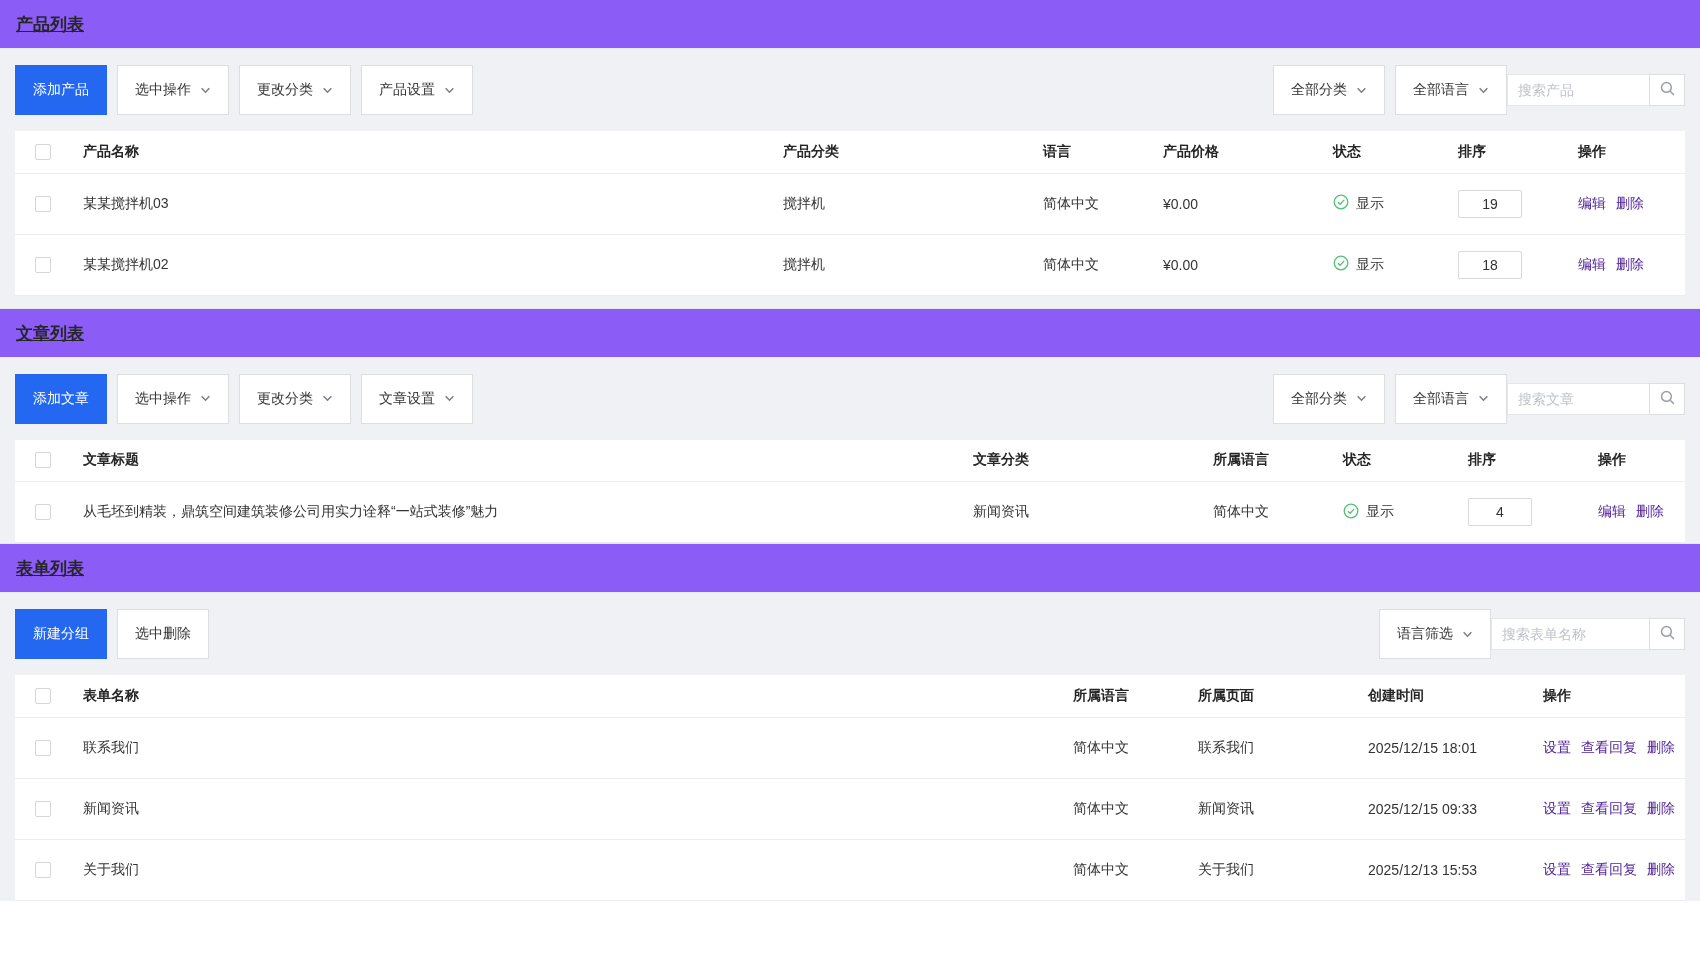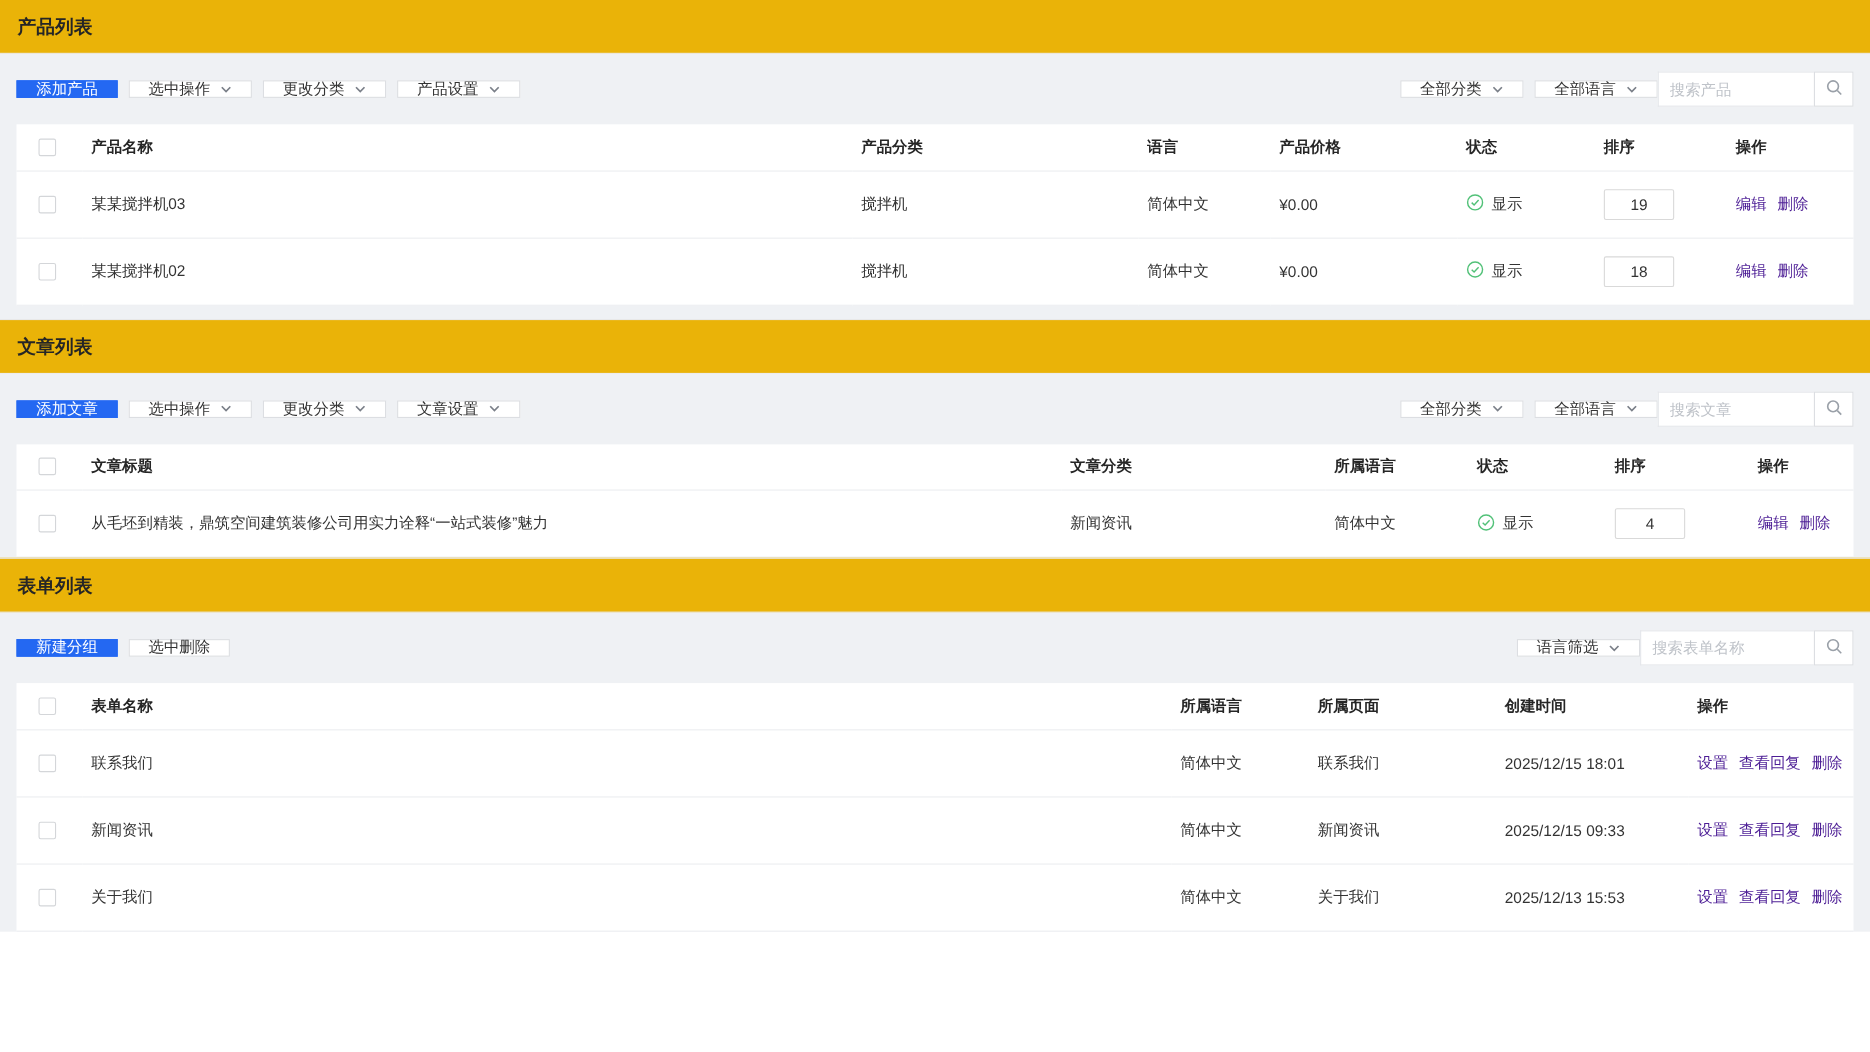--- a/index.html
+++ b/index.html
@@ -7,35 +7,36 @@
   body {
     width: 1700px;
     font-family: "Liberation Sans", "DejaVu Sans", sans-serif;
     font-size: 14px;
     color: #333;
     background: #fff;
   }
   .page { width: 1700px; height: 956px; overflow: hidden; }
 
   .section-title {
-    background: #eab308;
+    background: #8b5cf6;
     padding: 13px 16px 12px;
     font-size: 17px;
     font-weight: 700;
     color: #262626;
     border-bottom: 1px solid #ececec;
+    text-decoration: underline;
   }
   .section + .section .section-title { border-top: 1px solid #e8e8e8; }
 
   .section-body { background: #eff1f4; padding: 16px 15px 12px; }
   .section-body.no-bottom-pad { padding-bottom: 0; }
 
   .toolbar { display: flex; align-items: center; margin-bottom: 16px; }
   .btn {
-    height: 16px;
+    height: 50px;
     padding: 0 17px;
     display: inline-flex;
     align-items: center;
     background: #fff;
     border: 1px solid #dcdee2;
     color: #333;
     font-size: 14px;
     cursor: pointer;
     white-space: nowrap;
   }

